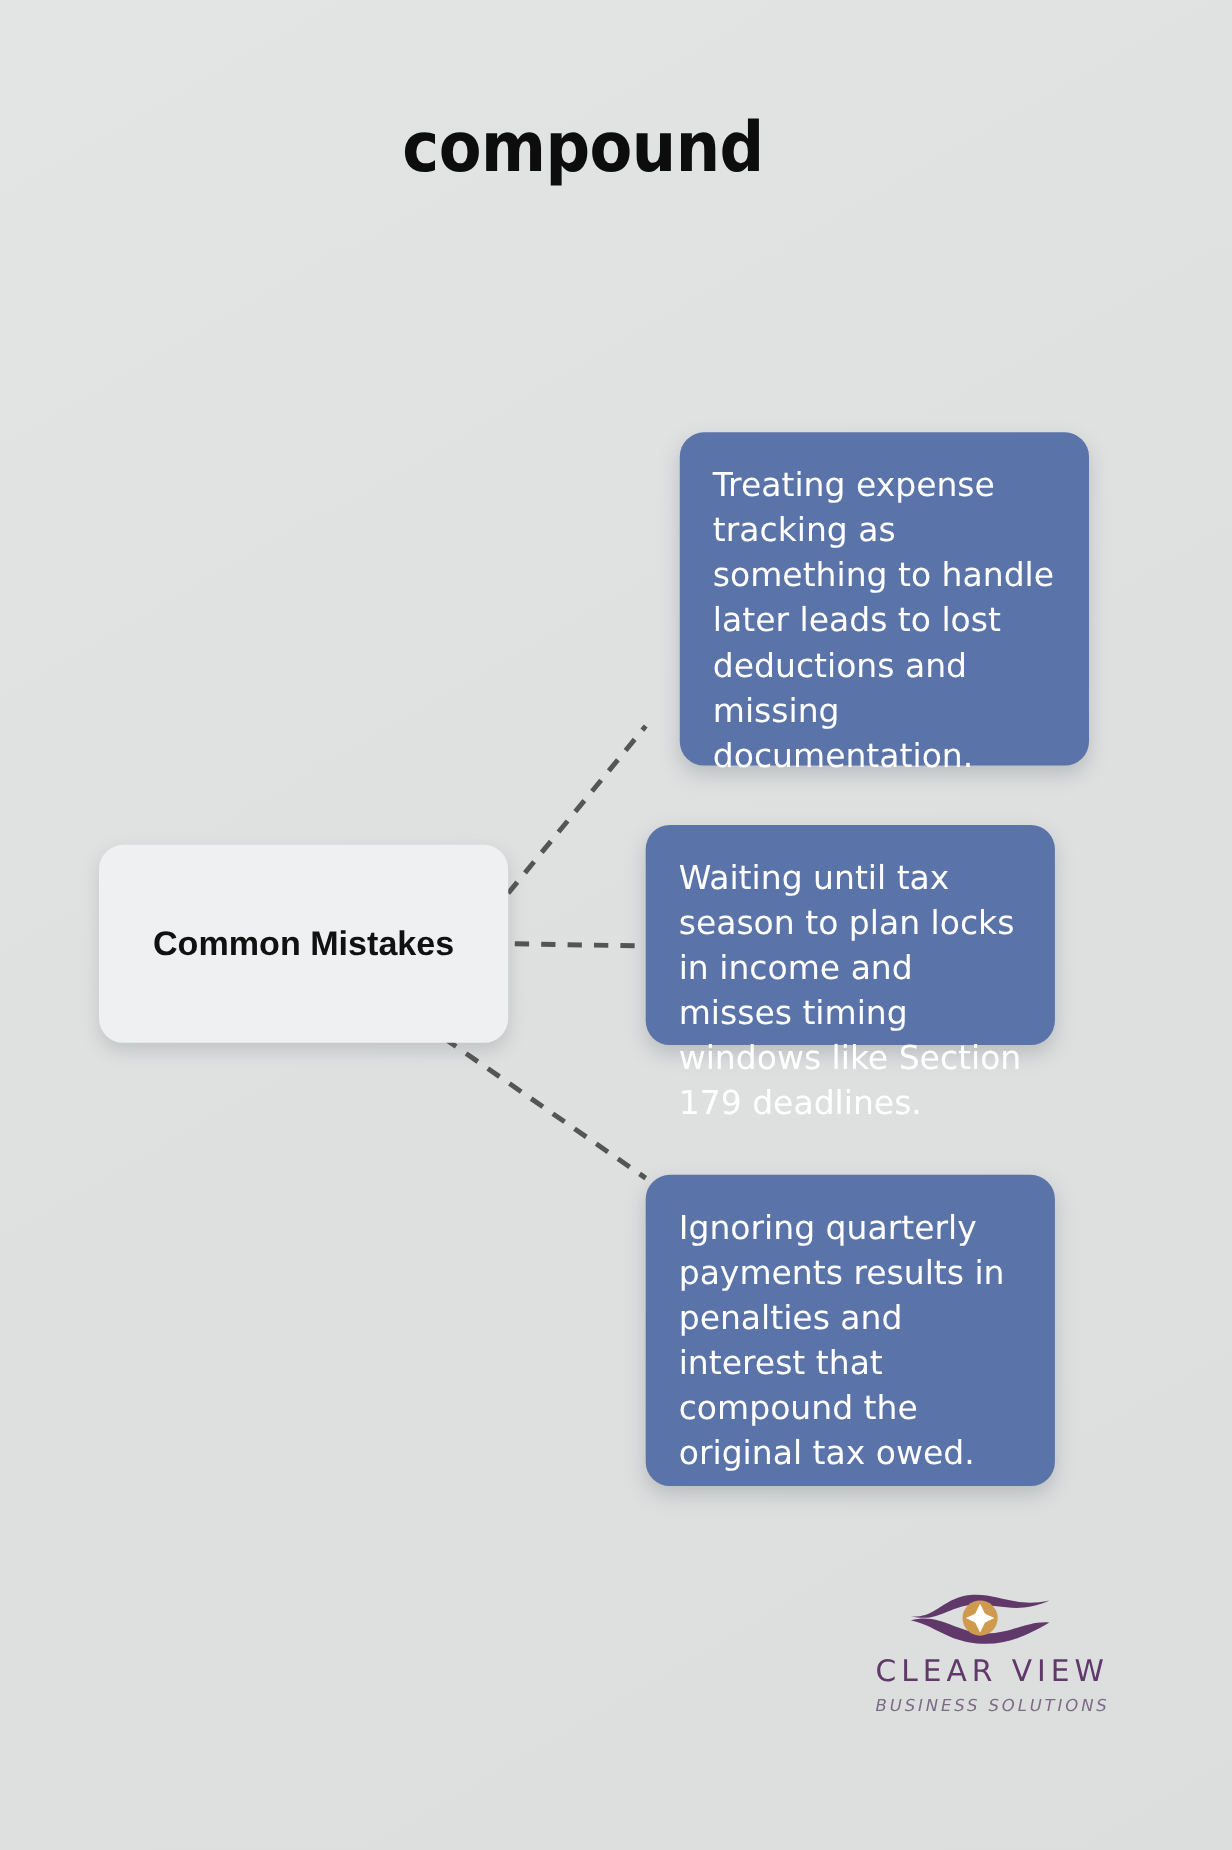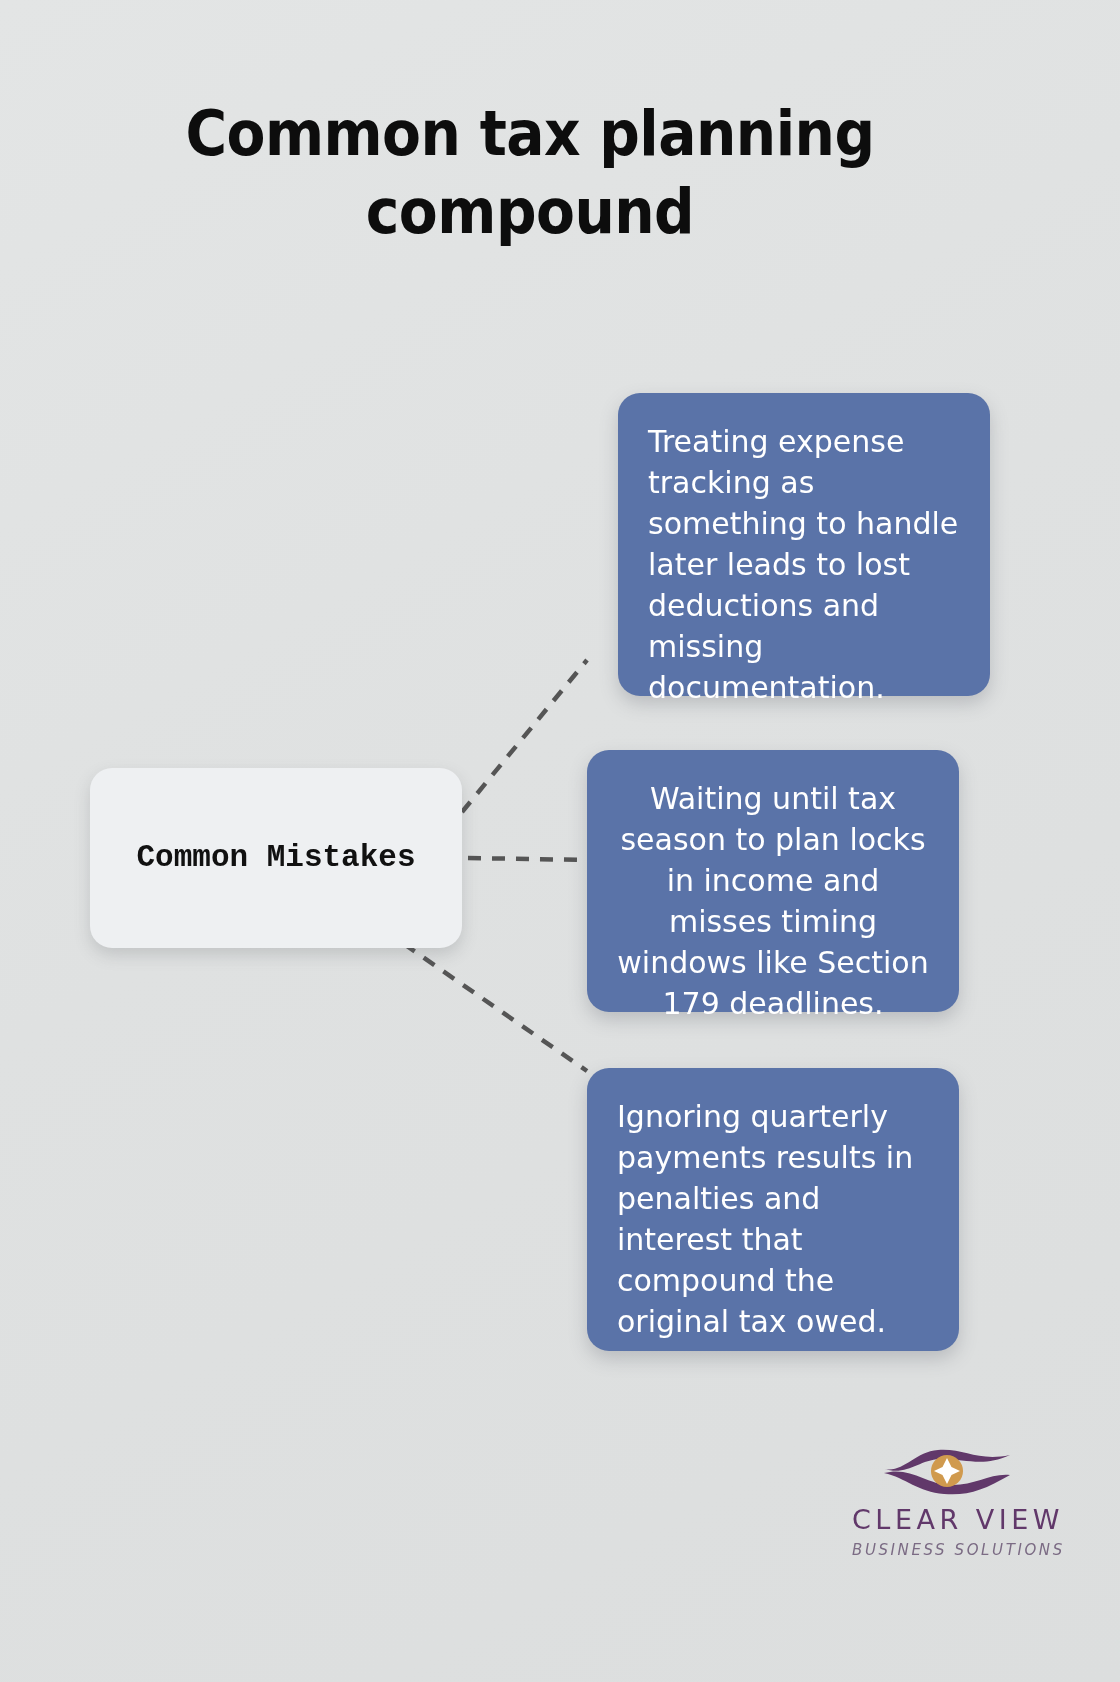--- a/index.html
+++ b/index.html
@@ -60,21 +60,21 @@
     background: #eef0f2;
     border-radius: 22px;
     box-shadow: 0 7px 16px rgba(90,95,100,0.22);
     display: flex;
     align-items: center;
     justify-content: center;
     box-sizing: border-box;
     padding: 0 20px;
   }
   .center-node-label {
-    font-family: Liberation Mono, monospace;
+    font-family: Liberation Sans, sans-serif;
     font-weight: 700;
     font-size: 31px;
     line-height: 38px;
     color: #111111;
     text-align: center;
   }
 
   
   .card {
     position: absolute;
@@ -88,27 +88,27 @@
   }
   .card-text {
     font-family: "DejaVu Sans", "Liberation Sans", sans-serif;
     font-weight: 400;
     font-size: 30px;
     line-height: 41px;
     color: #ffffff;
   }
 
   #card-0 { left: 618px; top: 393px;  width: 372px; height: 303px; }
-  #card-1 { left: 587px; top: 750px;  width: 372px; height: 262px; text-align: center; }
+  #card-1 { left: 587px; top: 750px;  width: 372px; height: 200px; }
   #card-2 { left: 587px; top: 1068px; width: 372px; height: 283px; }
 
   
   .logo-block {
     position: absolute;
-    left: 852px;
+    left: 796px;
     top: 1440px;
     width: 190px;
     text-align: left;
   }
   .logo-mark {
     width: 190px;
     height: 62px;
     display: block;
   }
   .logo-word {
@@ -130,21 +130,20 @@
     white-space: nowrap;
     font-style: italic;
   }
 </style>
 </head>
 <body>
 
 <div id="infographic">
 
   <div class="title-block">
-    <div class="title-line">Common tax planning</div>
     <div class="title-line">compound</div>
   </div>
 
   <svg id="connectors" viewBox="0 0 1120 1682">
     <line x1="462" y1="812" x2="587" y2="660" stroke="#555555" stroke-width="4.5" stroke-dasharray="13 11" stroke-linecap="butt" fill="none"></line>
     <line x1="468" y1="858" x2="587" y2="860" stroke="#555555" stroke-width="4.5" stroke-dasharray="13 11" stroke-linecap="butt" fill="none"></line>
     <line x1="404" y1="944" x2="587" y2="1071" stroke="#555555" stroke-width="4.5" stroke-dasharray="13 11" stroke-linecap="butt" fill="none"></line>
   </svg>
 
   <div class="center-node">

